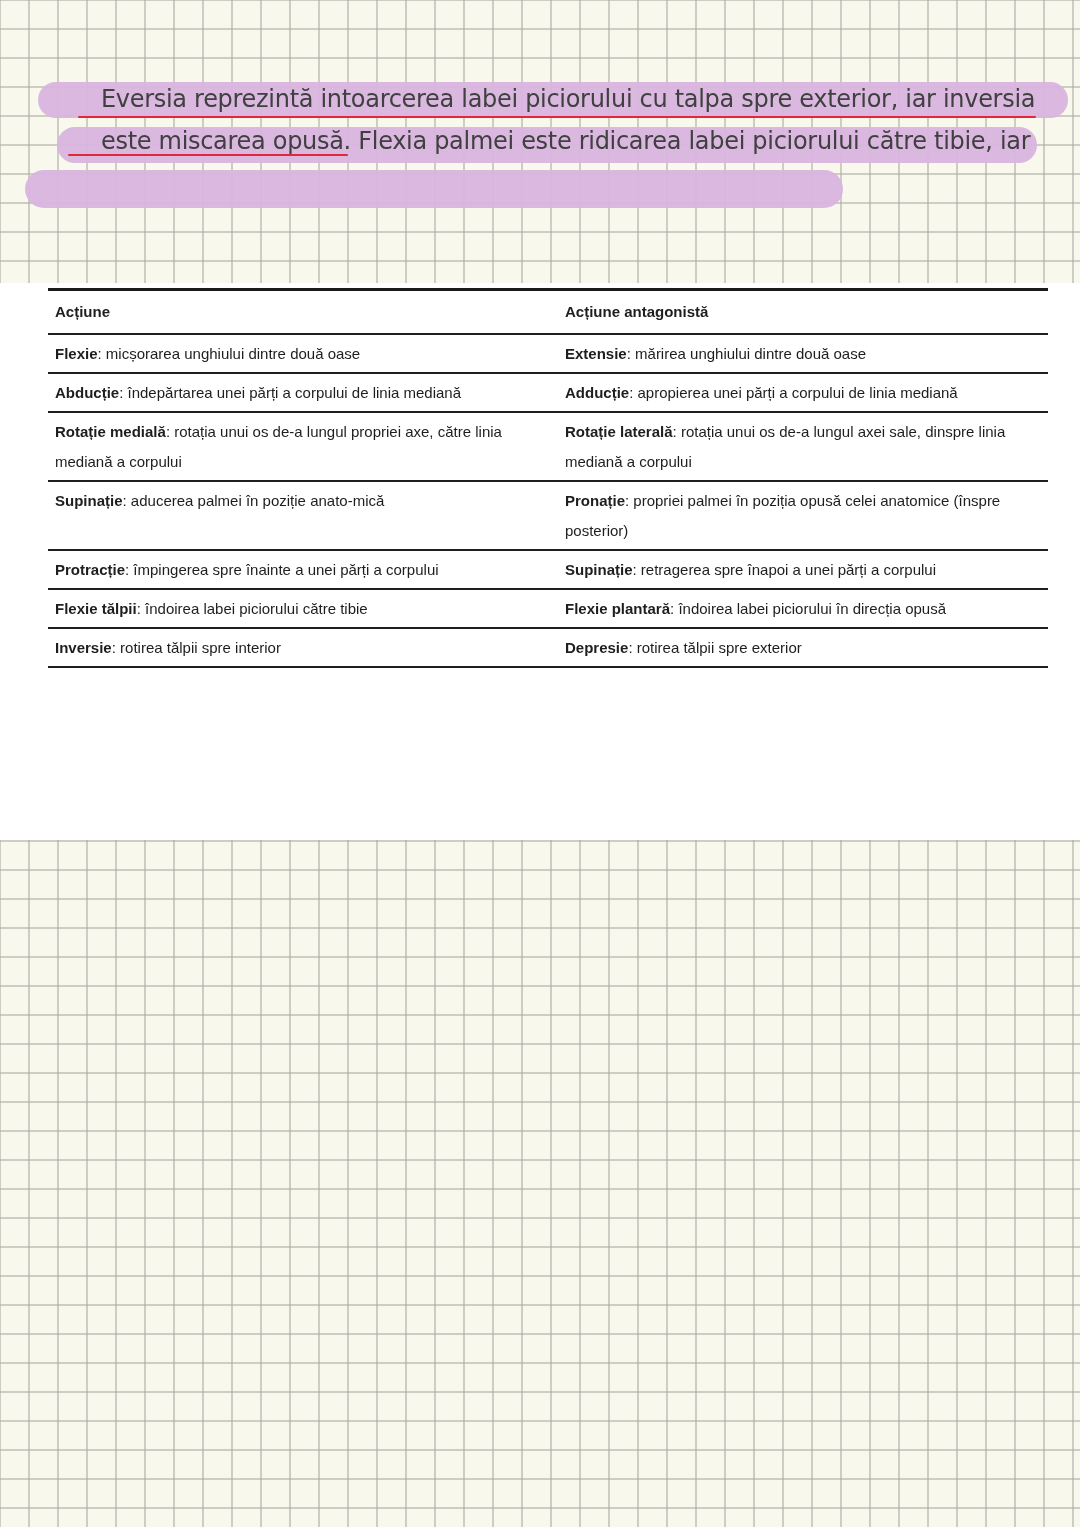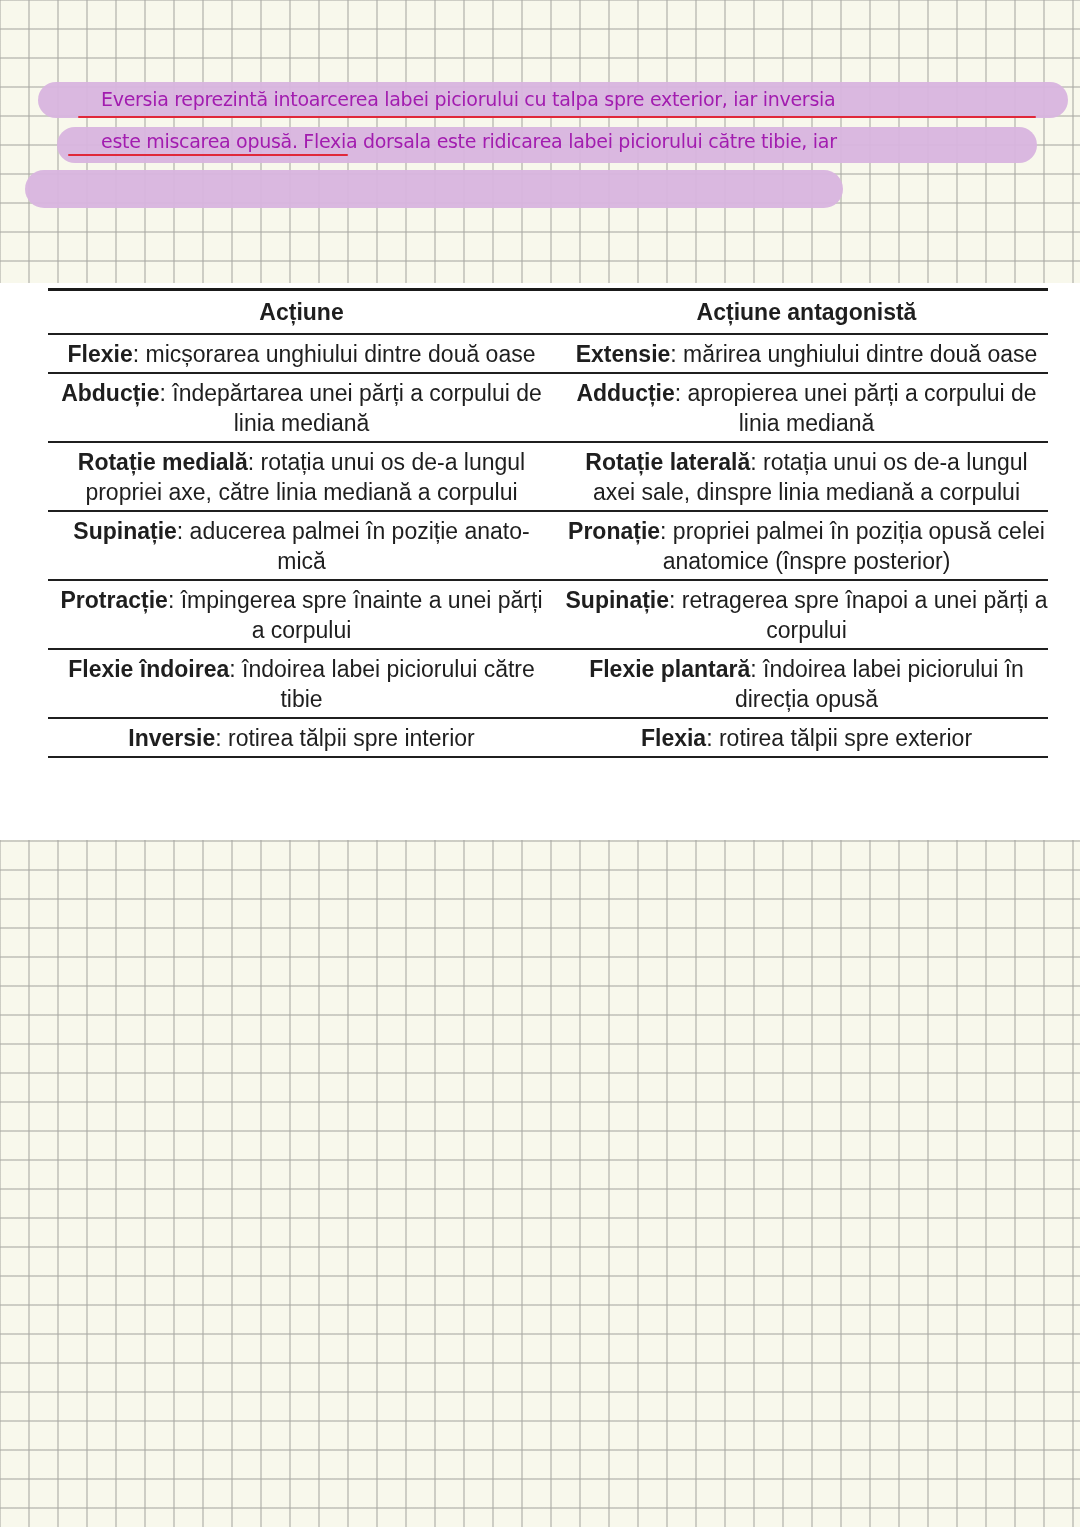--- a/index.html
+++ b/index.html
@@ -43,22 +43,22 @@
       background: #e0283a;
       border-radius: 1px;
     }
     .ul-1 { left: 78px; top: 116px; width: 958px; }
     .ul-2 { left: 68px; top: 154px; width: 280px; }
 
     .note-line {
       position: absolute;
       left: 101px;
       font-family: "DejaVu Sans", sans-serif;
-      font-size: 19px;
-      color: #a21caf;
+      font-size: 24px;
+      color: #404040;
       white-space: nowrap;
       letter-spacing: -0.3px;
       line-height: 30px;
     }
     .nl-1 { top: 84px;  }
     .nl-2 { top: 126px; }
     .nl-3 { top: 170px; }
 
     
     .sheet {
@@ -68,24 +68,23 @@
       width: 1080px;
       height: 557px;
       background: #ffffff;
     }
     .tbl {
       position: absolute;
       left: 48px;
       top: 5px;
       width: 1000px;
       font-family: "Liberation Sans", sans-serif;
-      font-size: 23px;
+      font-size: 15px;
       color: #1e1e1e;
       line-height: 30px;
-      text-align: center;
     }
     .row {
       display: flex;
       border-bottom: 2.5px solid #1f1f1f;
       padding: 4px 0 3px 0;
     }
     .row.header {
       border-top: 3px solid #1a1a1a;
       padding-top: 6px;
       padding-bottom: 6px;
@@ -104,21 +103,21 @@
 
 <div class="note">
   <div class="hl hl-1"></div>
   <div class="hl hl-2"></div>
   <div class="hl hl-3"></div>
 
   <div class="uline ul-1"></div>
   <div class="uline ul-2"></div>
 
   <div class="note-line nl-1">Eversia reprezintă intoarcerea labei piciorului cu talpa spre exterior, iar inversia</div>
-  <div class="note-line nl-2">este miscarea opusă. Flexia dorsala este ridicarea labei piciorului către tibie, iar</div>
+  <div class="note-line nl-2">este miscarea opusă. Flexia palmei este ridicarea labei piciorului către tibie, iar</div>
 </div>
 
 <div class="sheet">
   <div class="tbl">
 
     <div class="row header">
       <div class="cell left head">Acțiune</div>
       <div class="cell right head">Acțiune antagonistă</div>
     </div>
 
@@ -142,23 +141,23 @@
       <div class="cell right"><span class="term">Pronație</span><span>: propriei palmei în poziția opusă celei anatomice (înspre posterior)</span></div>
     </div>
 
 
     <div class="row">
       <div class="cell left"><span class="term">Protracție</span><span>: împingerea spre înainte a unei părți a corpului</span></div>
       <div class="cell right"><span class="term">Supinație</span><span>: retragerea spre înapoi a unei părți a corpului</span></div>
     </div>
 
     <div class="row">
-      <div class="cell left"><span class="term">Flexie îndoirea</span><span>: îndoirea labei piciorului către tibie</span></div>
+      <div class="cell left"><span class="term">Flexie tălpii</span><span>: îndoirea labei piciorului către tibie</span></div>
       <div class="cell right"><span class="term">Flexie plantară</span><span>: îndoirea labei piciorului în direcția opusă</span></div>
     </div>
 
     <div class="row">
       <div class="cell left"><span class="term">Inversie</span><span>: rotirea tălpii spre interior</span></div>
-      <div class="cell right"><span class="term">Flexia</span><span>: rotirea tălpii spre exterior</span></div>
+      <div class="cell right"><span class="term">Depresie</span><span>: rotirea tălpii spre exterior</span></div>
     </div>
 
   </div>
 </div>
 
 </body></html>

